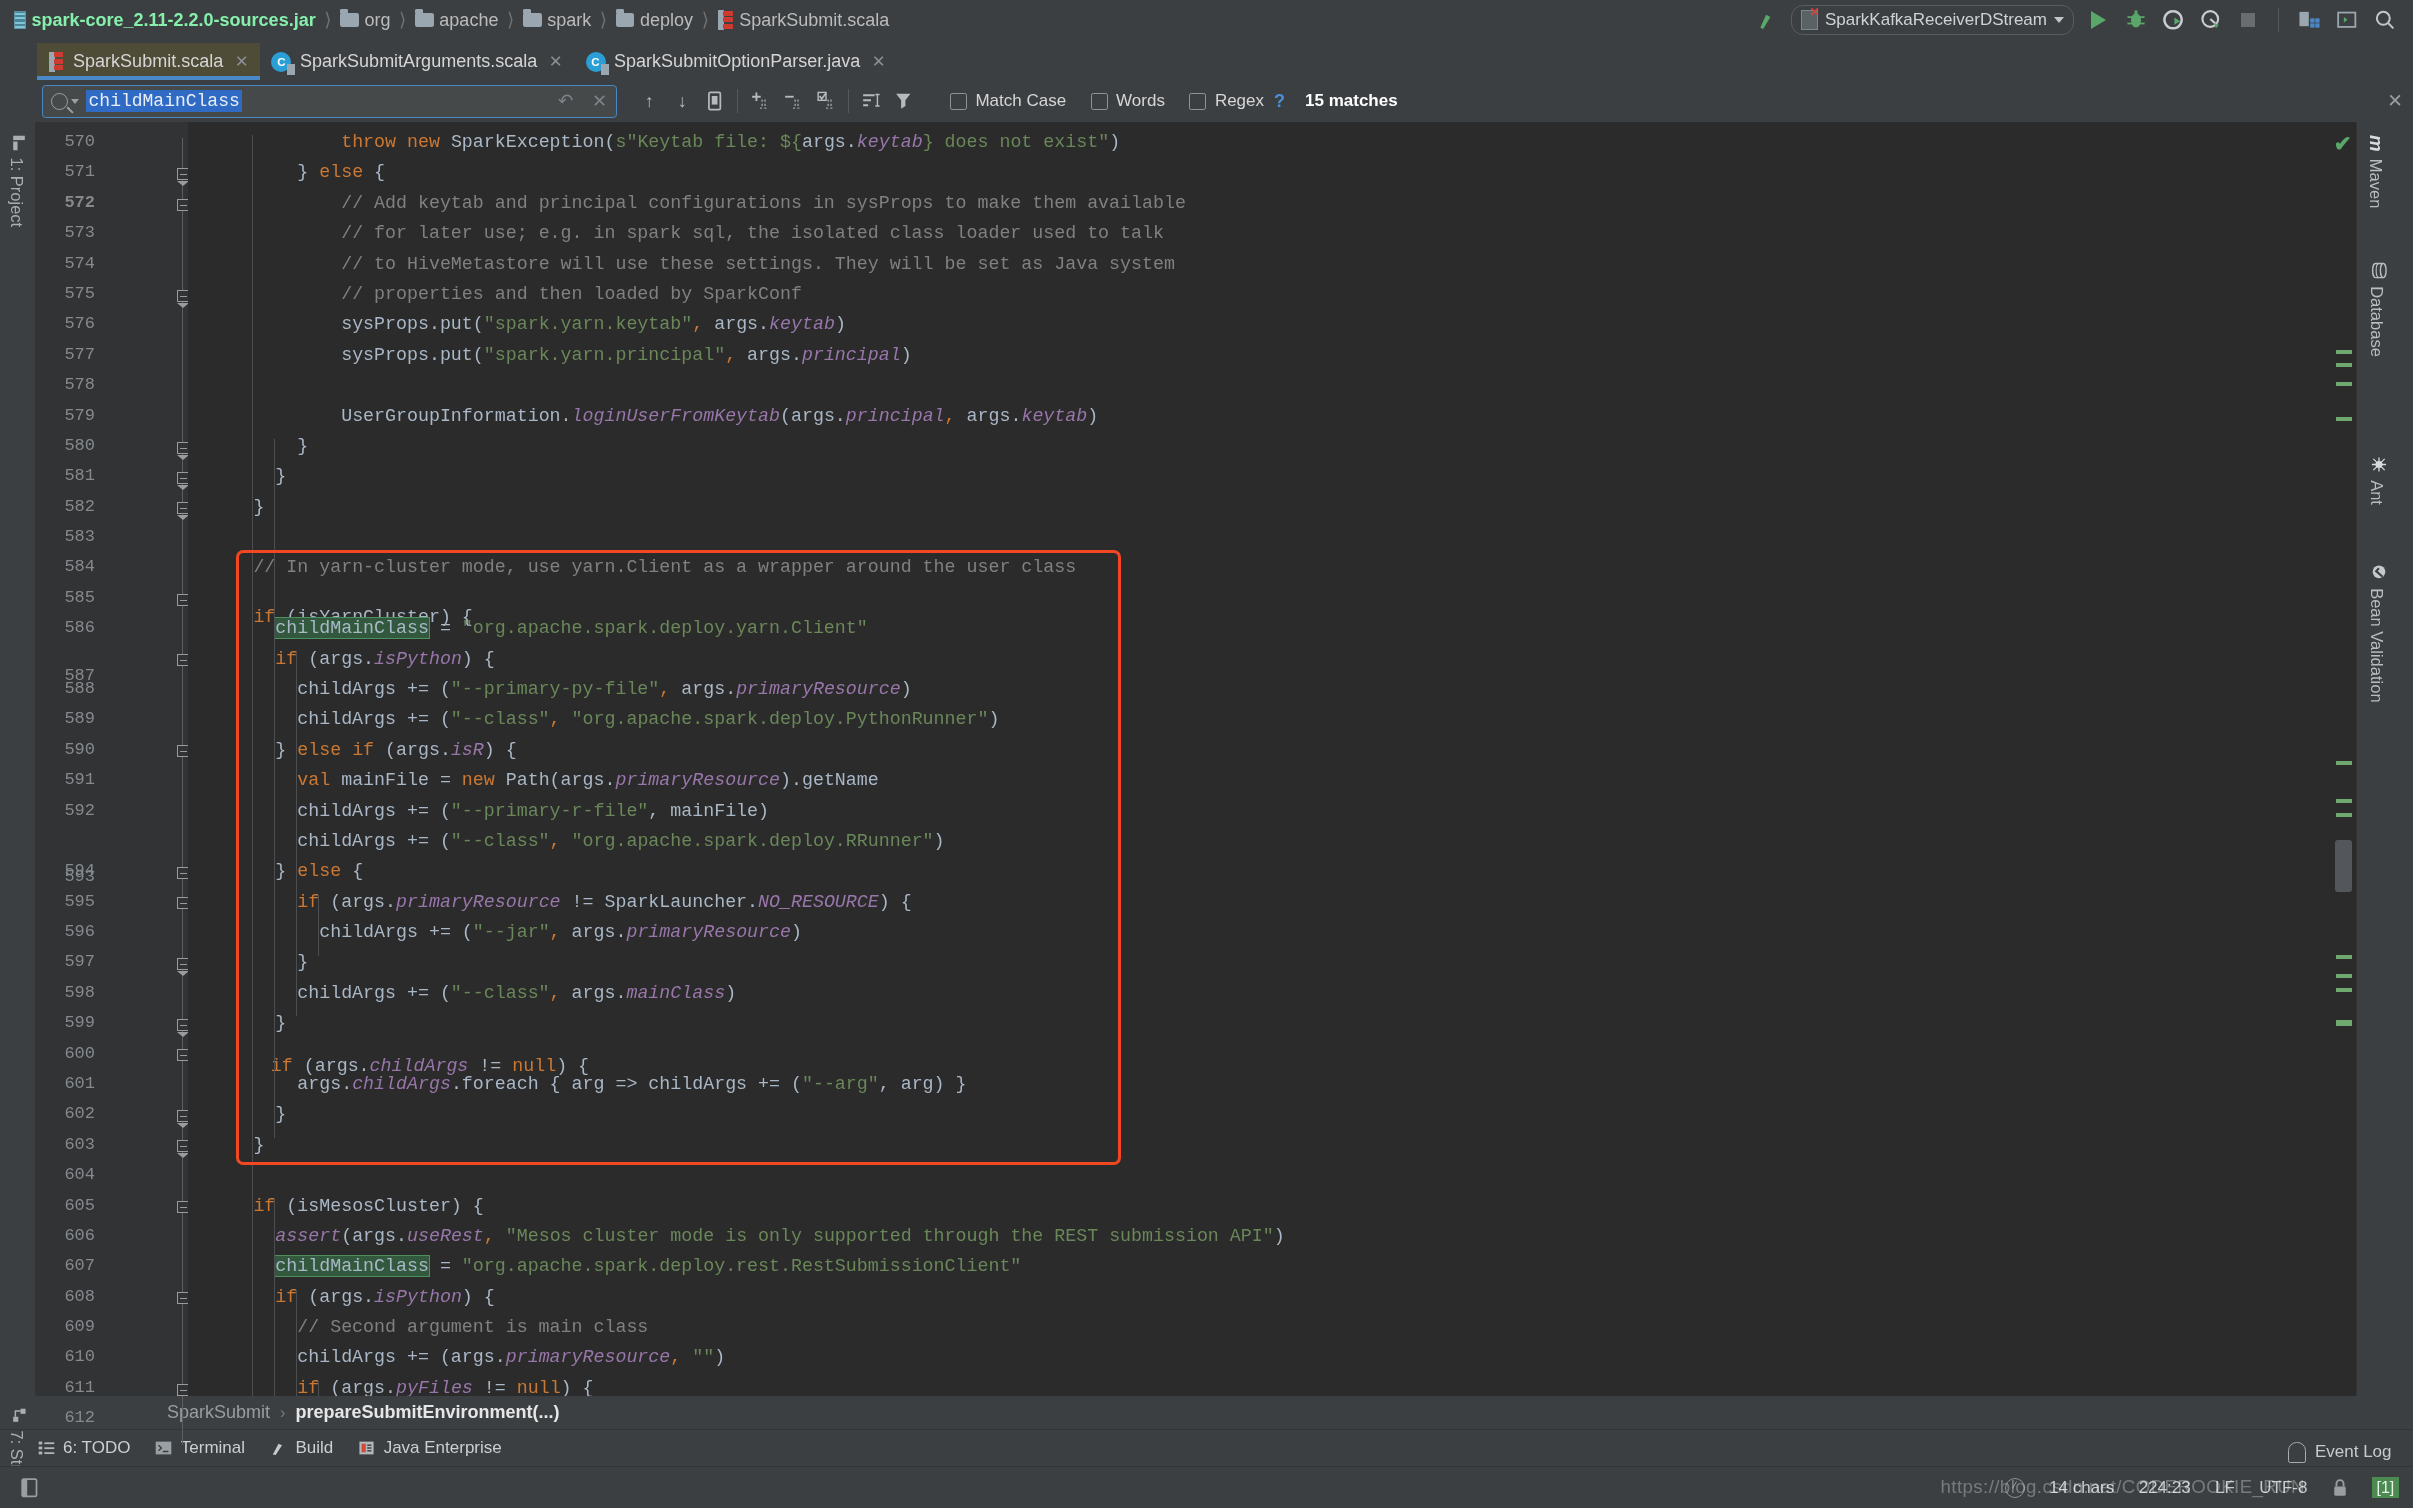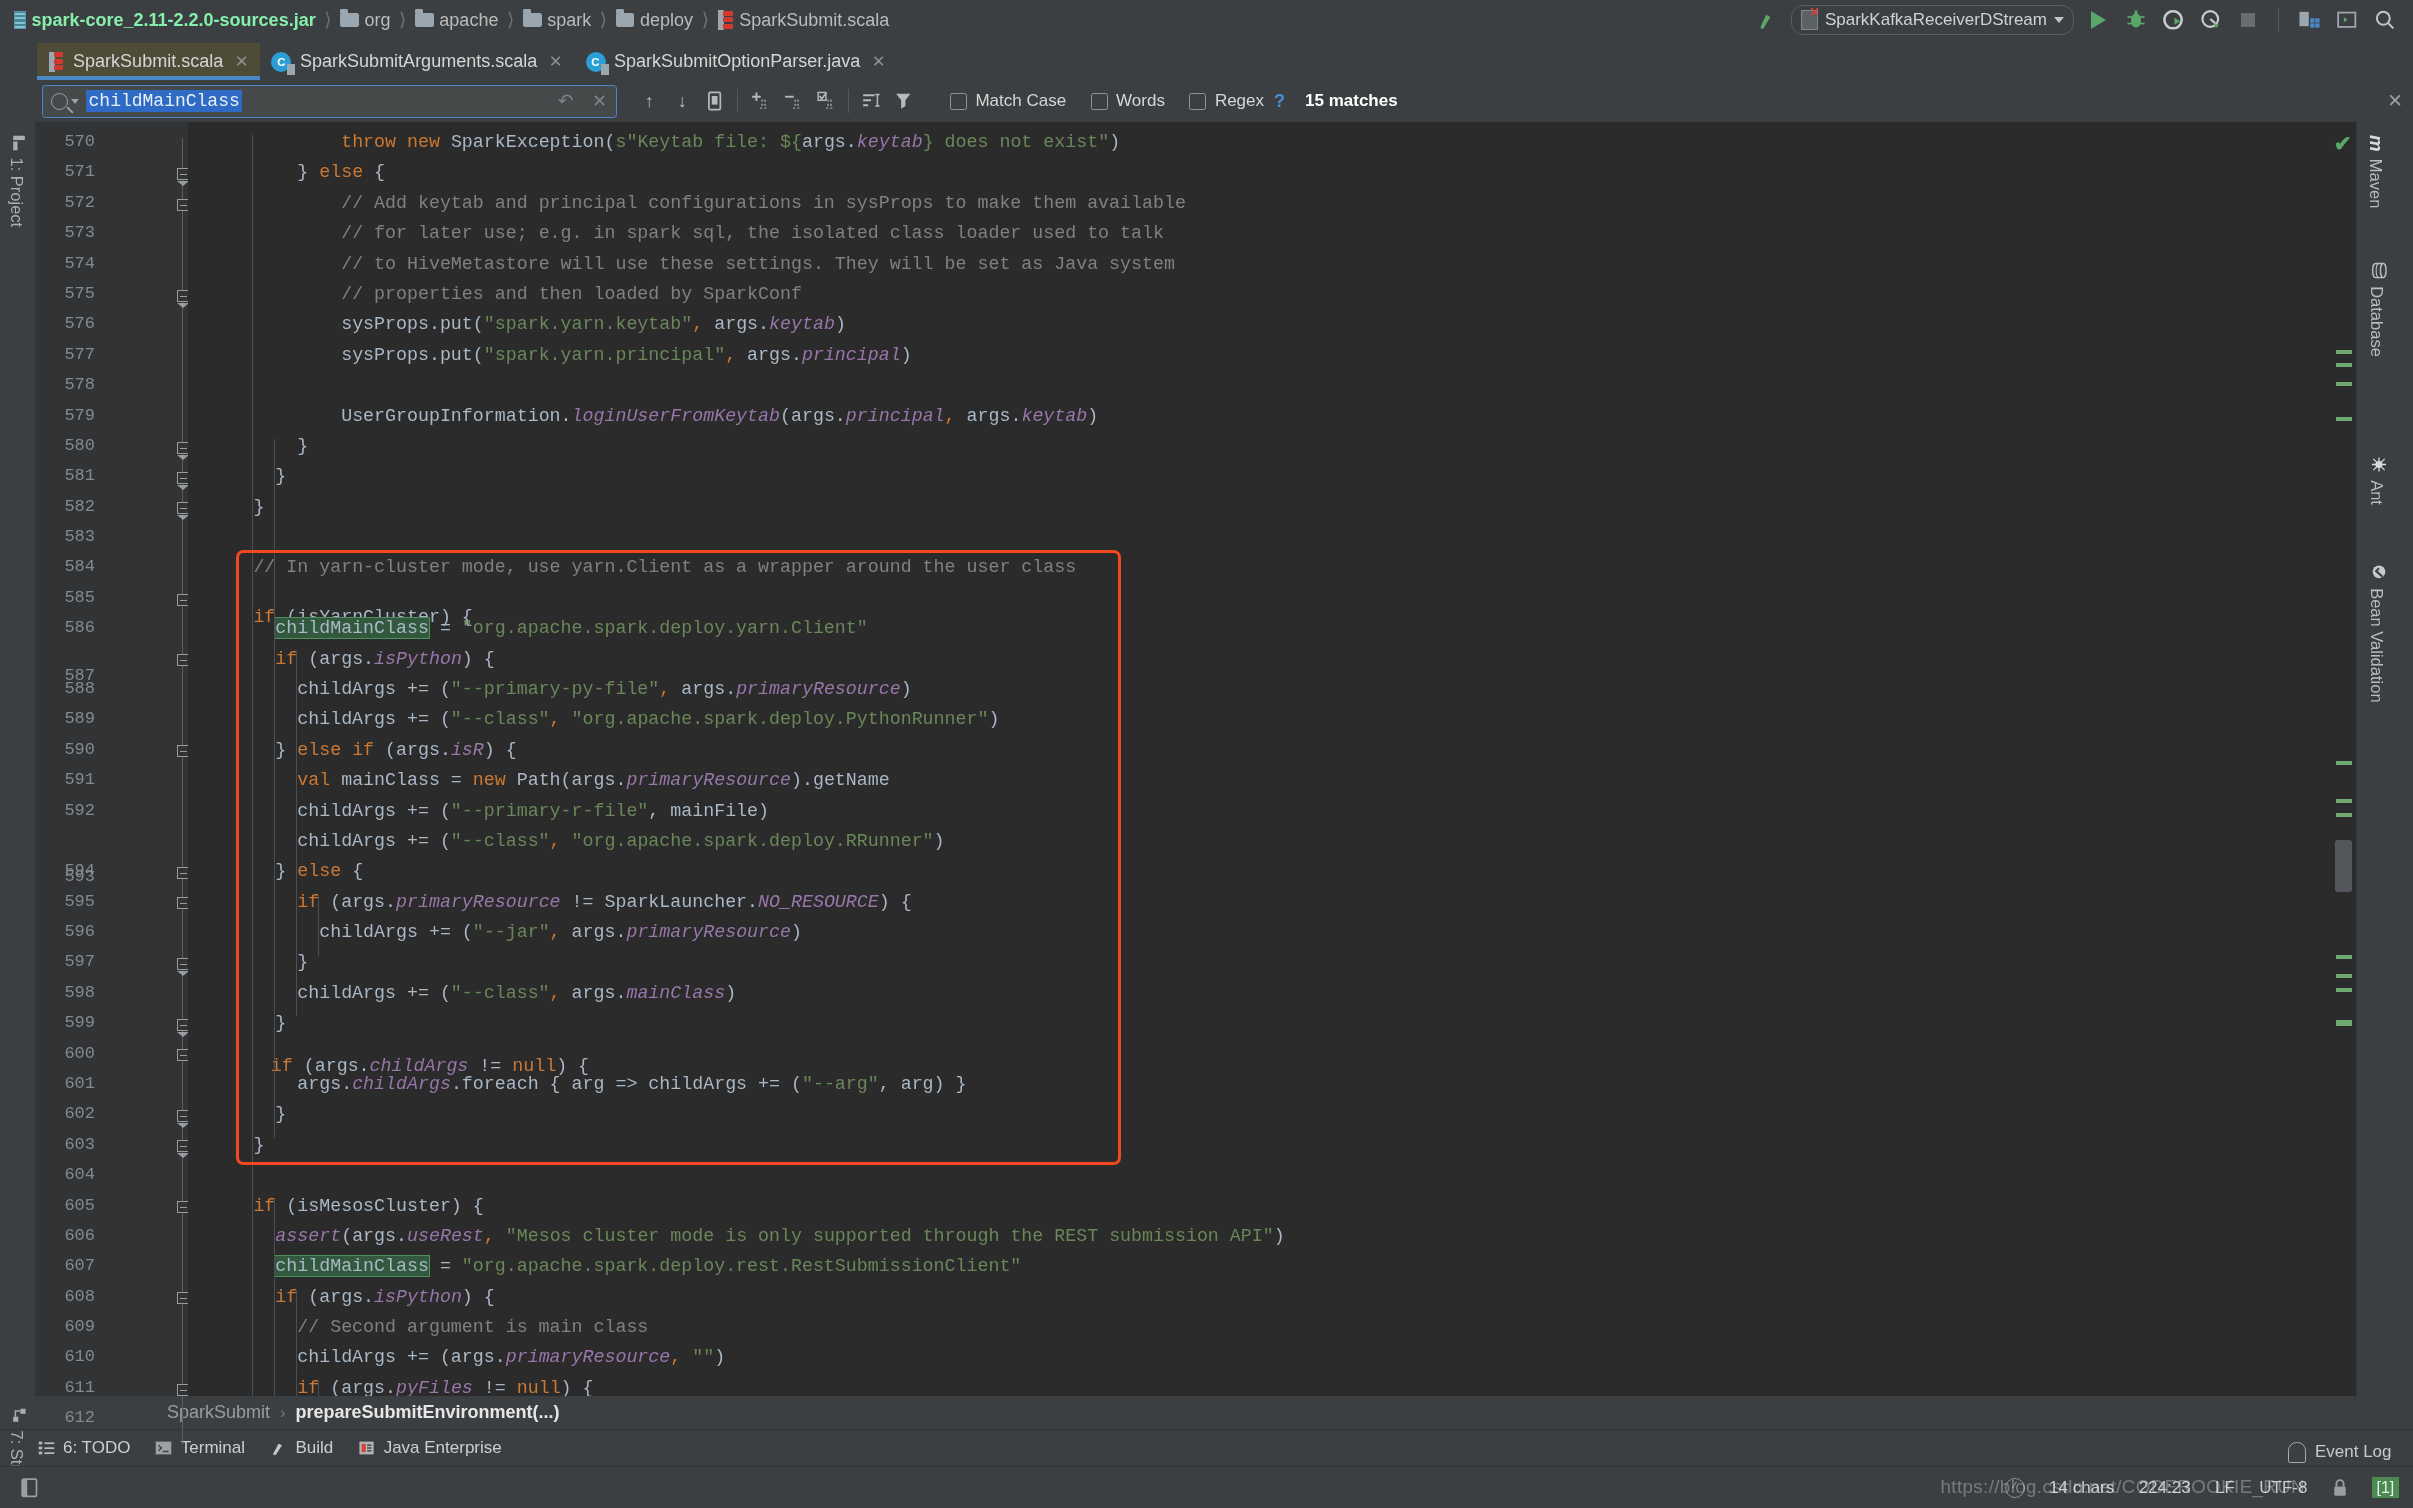--- a/index.html
+++ b/index.html
@@ -347,21 +347,21 @@
 
     </div>
 
     <div class="editorwrap">
 
       <div class="gutter">
           <div class="foldline" style="top: 16px; height: 1307px;"></div>
           <div class="lnum" style="top: 10px;">570</div>
           <div class="lnum" style="top: 40px;">571</div>
           <div class="foldmark end" style="top: 46px;"></div>
-          <div class="lnum" style="top: 71px;">572</div>
+          <div class="lnum" style="top: 71px; font-weight: bold;">572</div>
           <div class="foldmark" style="top: 77px;"></div>
           <div class="lnum" style="top: 101px;">573</div>
           <div class="lnum" style="top: 132px;">574</div>
           <div class="lnum" style="top: 162px;">575</div>
           <div class="foldmark end" style="top: 168px;"></div>
           <div class="lnum" style="top: 192px;">576</div>
           <div class="lnum" style="top: 223px;">577</div>
           <div class="lnum" style="top: 253px;">578</div>
           <div class="lnum" style="top: 284px;">579</div>
           <div class="lnum" style="top: 314px;">580</div>
@@ -431,21 +431,21 @@
             <div class="ln" style="top: 344px; left: 21.5px;"><span>      </span><span class="cls">}</span></div>
             <div class="ln" style="top: 375px; left: 21.5px;"><span>    </span><span class="cls">}</span></div>
             <div class="ln" style="top: 405px; left: 21.5px;"></div>
             <div class="ln" style="top: 435px; left: 21.5px;"><span>    </span><span class="cmt">// In yarn-cluster mode, use yarn.Client as a wrapper around the user class</span></div>
             <div class="ln" style="top: 466px; left: 21.5px; margin-top: 19px;"><span>    </span><span class="kw">if</span><span class="cls"> (isYarnCluster) {</span></div>
             <div class="ln" style="top: 496px; left: 21.5px;"><span>      </span><span class="hl">childMainClass</span><span class="cls"> = </span><span class="str">"org.apache.spark.deploy.yarn.Client"</span></div>
             <div class="ln" style="top: 527px; left: 21.5px;"><span>      </span><span class="kw">if</span><span class="cls"> (</span><span class="cls">args.</span><span class="fld">isPython</span><span class="cls">) {</span></div>
             <div class="ln" style="top: 557px; left: 21.5px;"><span>        </span><span class="cls">childArgs += (</span><span class="str">"--primary-py-file"</span><span class="kw">, </span><span class="cls">args.</span><span class="fld">primaryResource</span><span class="cls">)</span></div>
             <div class="ln" style="top: 587px; left: 21.5px;"><span>        </span><span class="cls">childArgs += (</span><span class="str">"--class"</span><span class="kw">, </span><span class="str">"org.apache.spark.deploy.PythonRunner"</span><span class="cls">)</span></div>
             <div class="ln" style="top: 618px; left: 21.5px;"><span>      </span><span class="cls">} </span><span class="kw">else if</span><span class="cls"> (</span><span class="cls">args.</span><span class="fld">isR</span><span class="cls">) {</span></div>
-            <div class="ln" style="top: 648px; left: 21.5px;"><span>        </span><span class="kw">val </span><span class="cls">mainClass = </span><span class="kw">new </span><span class="cls">Path(</span><span class="cls">args.</span><span class="fld">primaryResource</span><span class="cls">).getName</span></div>
+            <div class="ln" style="top: 648px; left: 21.5px;"><span>        </span><span class="kw">val </span><span class="cls">mainFile = </span><span class="kw">new </span><span class="cls">Path(</span><span class="cls">args.</span><span class="fld">primaryResource</span><span class="cls">).getName</span></div>
             <div class="ln" style="top: 679px; left: 21.5px;"><span>        </span><span class="cls">childArgs += (</span><span class="str">"--primary-r-file"</span><span class="cls">, mainFile)</span></div>
             <div class="ln" style="top: 709px; left: 21.5px;"><span>        </span><span class="cls">childArgs += (</span><span class="str">"--class"</span><span class="kw">, </span><span class="str">"org.apache.spark.deploy.RRunner"</span><span class="cls">)</span></div>
             <div class="ln" style="top: 739px; left: 21.5px;"><span>      </span><span class="cls">} </span><span class="kw">else</span><span class="cls"> {</span></div>
             <div class="ln" style="top: 770px; left: 21.5px;"><span>        </span><span class="kw">if</span><span class="cls"> (</span><span class="cls">args.</span><span class="fld">primaryResource</span><span class="cls"> != SparkLauncher.</span><span class="fld">NO_RESOURCE</span><span class="cls">) {</span></div>
             <div class="ln" style="top: 800px; left: 21.5px;"><span>          </span><span class="cls">childArgs += (</span><span class="str">"--jar"</span><span class="kw">, </span><span class="cls">args.</span><span class="fld">primaryResource</span><span class="cls">)</span></div>
             <div class="ln" style="top: 830px; left: 21.5px;"><span>        </span><span class="cls">}</span></div>
             <div class="ln" style="top: 861px; left: 21.5px;"><span>        </span><span class="cls">childArgs += (</span><span class="str">"--class"</span><span class="kw">, </span><span class="cls">args.</span><span class="fld">mainClass</span><span class="cls">)</span></div>
             <div class="ln" style="top: 891px; left: 21.5px;"><span>      </span><span class="cls">}</span></div>
             <div class="ln" style="top: 922px; left: 17px; margin-top: 12px;"><span>      </span><span class="kw">if</span><span class="cls"> (</span><span class="cls">args.</span><span class="fld">childArgs</span><span class="cls"> != </span><span class="kw">null</span><span class="cls">) {</span></div>
             <div class="ln" style="top: 952px; left: 21.5px;"><span>        </span><span class="cls">args.</span><span class="fld">childArgs</span><span class="cls">.foreach { arg =&gt; childArgs += (</span><span class="str">"--arg"</span><span class="cls">, arg) }</span></div>

